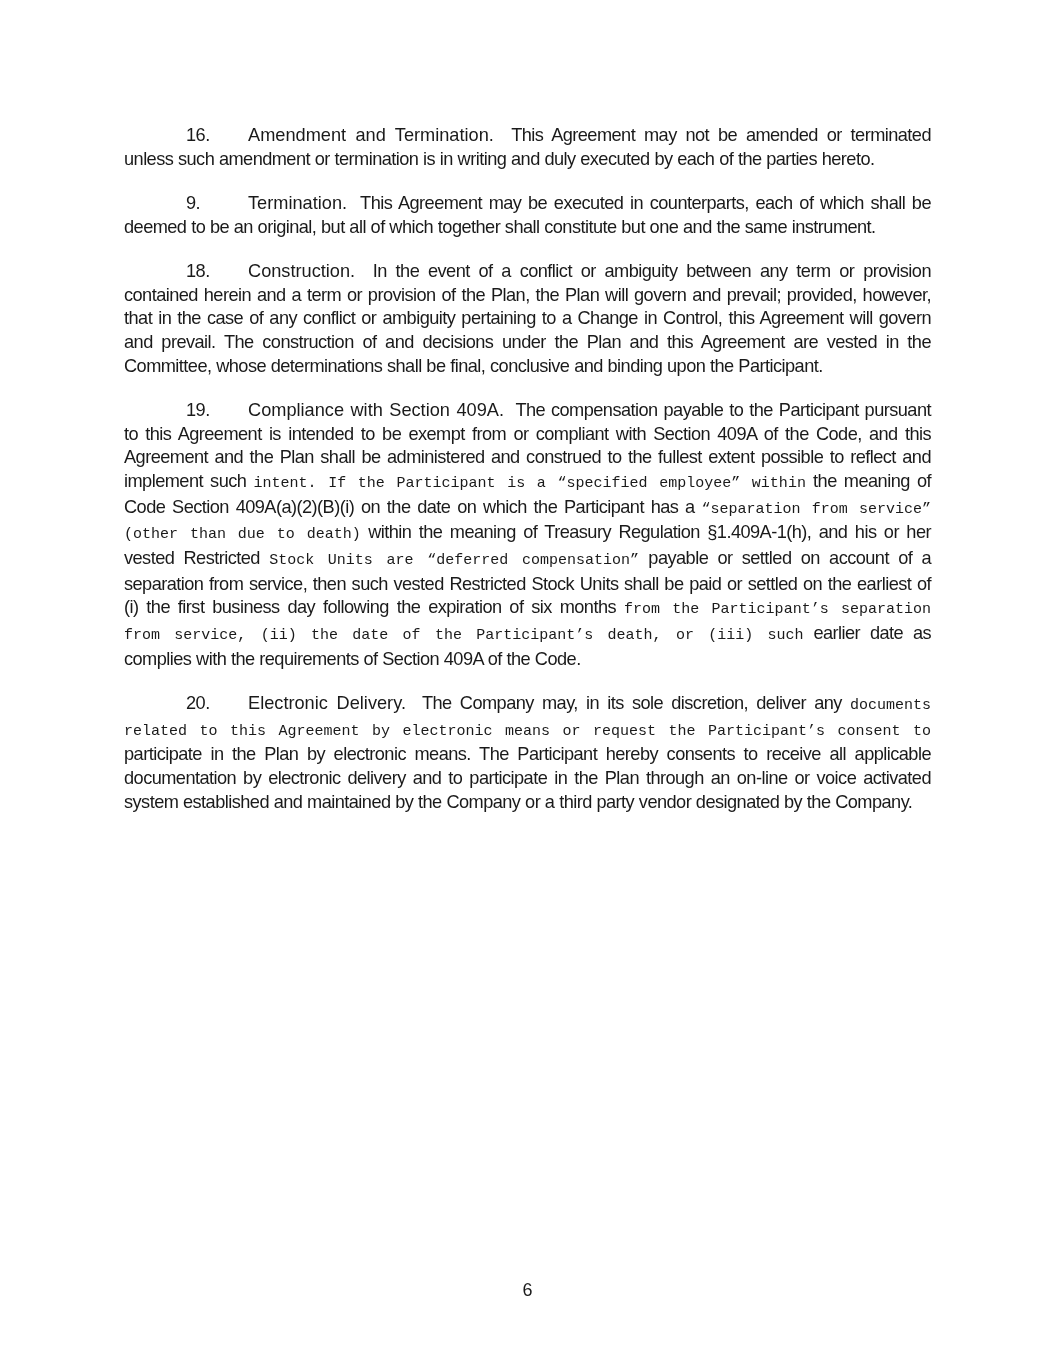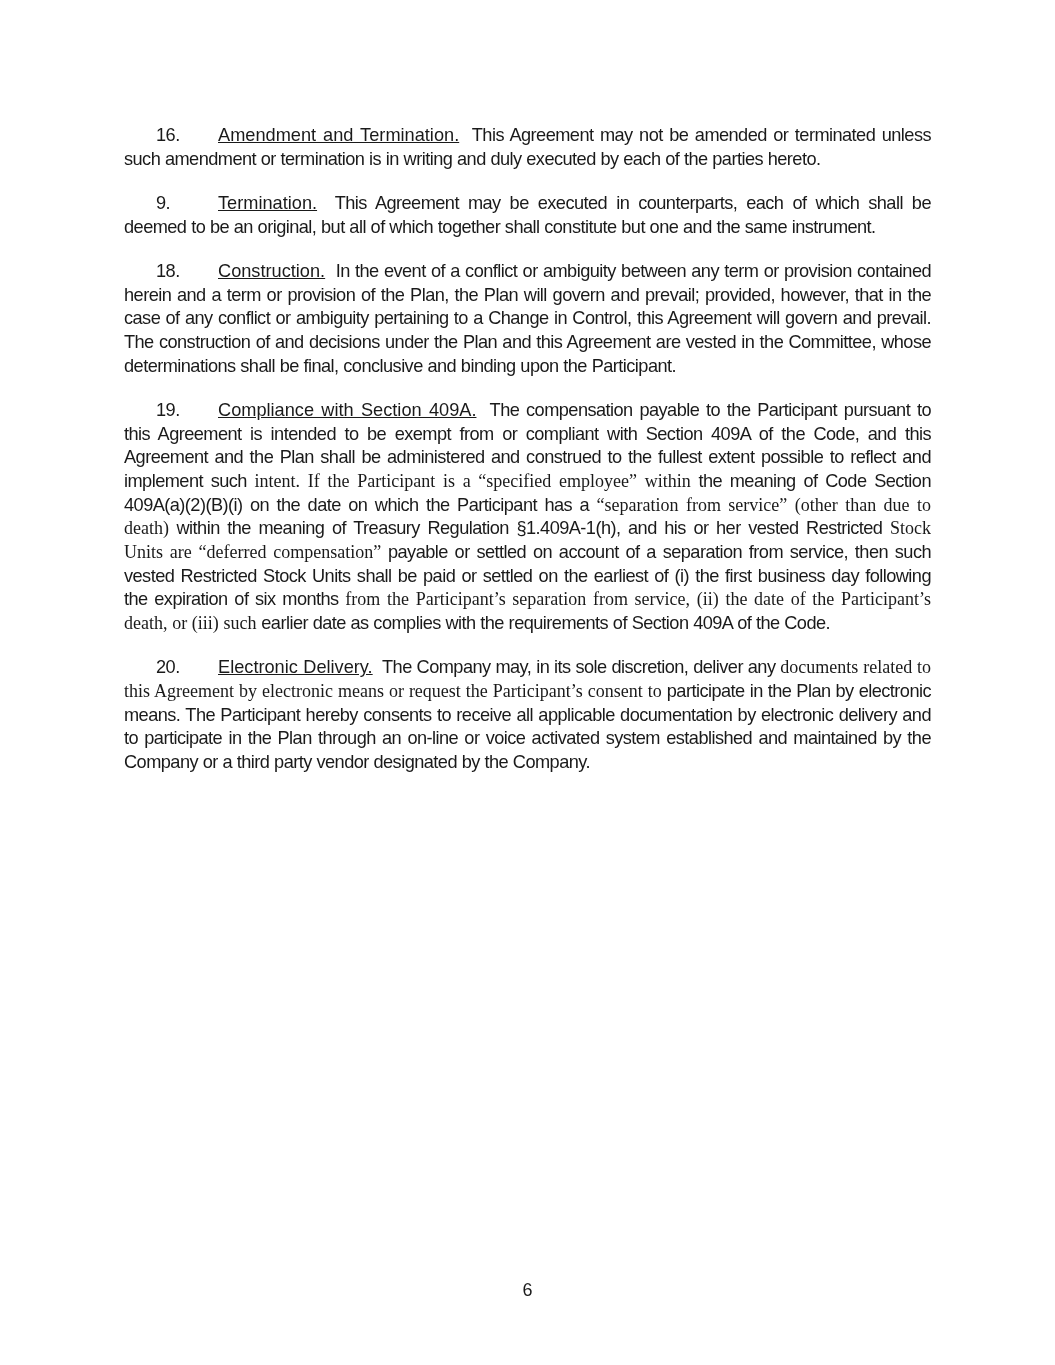--- a/index.html
+++ b/index.html
@@ -26,29 +26,28 @@
       line-height: 23.7px;
       text-align: justify;
       letter-spacing: -0.55px;
       word-spacing: 0.2px;
       margin: 0 0 20.5px 0;
       transform-origin: left top;
     }
     .para .num {
       display: inline-block;
       width: 62px;
-      margin-left: 32px;
+      margin-left: 62px;
     }
     .para .heading {
       letter-spacing: 0px;
-      text-decoration: underline;
     }
     .serif {
-      font-family: Liberation Serif, serif;
-      font-size: 18px;
+      font-family: Liberation Mono, monospace;
+      font-size: 15px;
       letter-spacing: 0px;
     }
     .u {
       text-underline-offset: 2px;
     }
     .page-number {
       position: absolute;
       left: 0;
       width: 1055px;
       top: 1280px;

